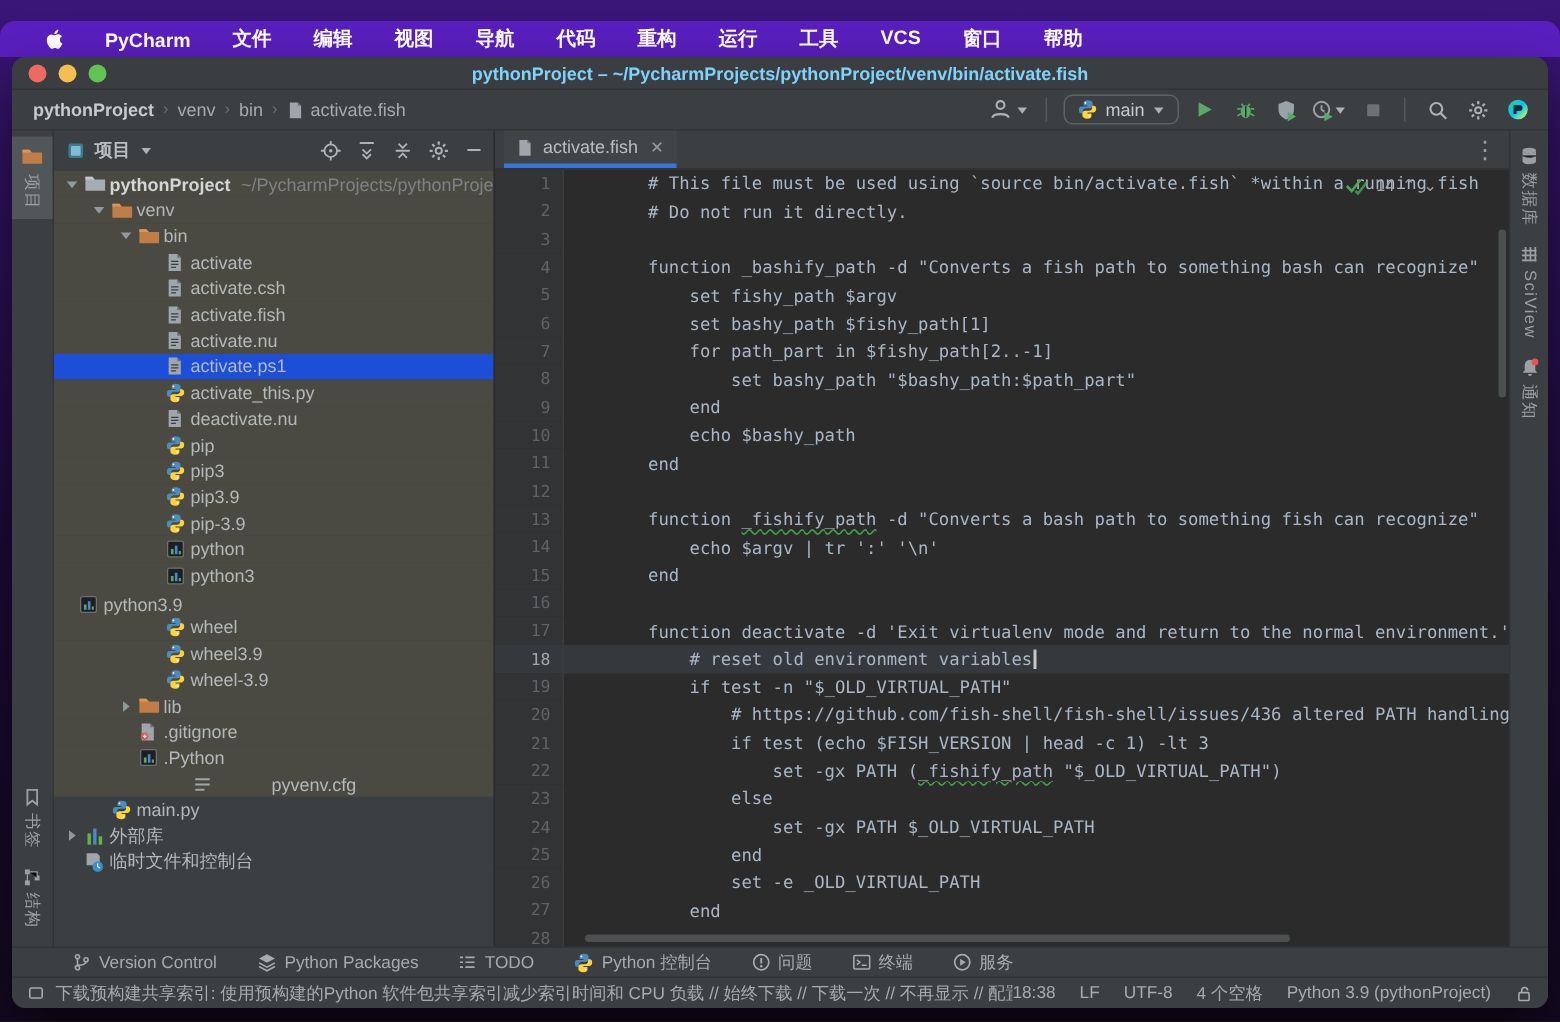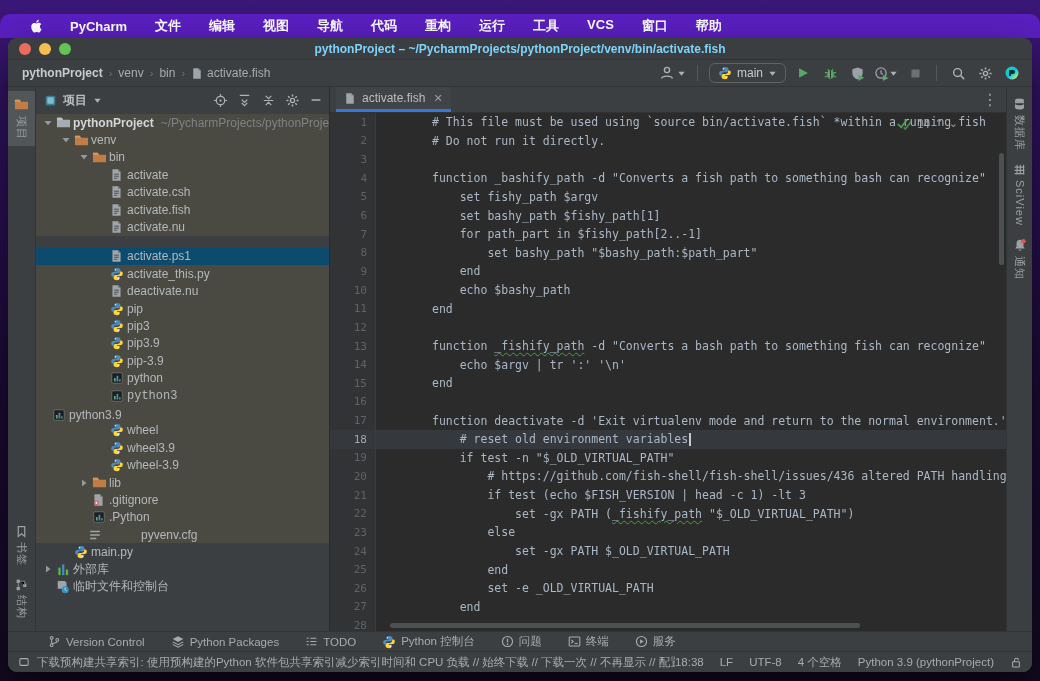--- a/index.html
+++ b/index.html
@@ -56,21 +56,21 @@
 
   
   .project { width:294px; flex:none; background:#3c3f41; border-right:1px solid #2b2b2b;
              display:flex; flex-direction:column; }
   .proj-header { height:26px; flex:none; display:flex; align-items:center; gap:6px;
                  padding:0 6px 0 8px; color:#bbbdbf; font-size:12px; font-weight:600; }
   .proj-header .spacer { flex:1; }
   .proj-tree { flex:1; overflow:hidden; padding-top:1px; font-size:12px; }
   .tree-row { height:17.4px; display:flex; align-items:center; color:#b4b8bb; white-space:nowrap; }
   .tree-row.olive { background:#4a4a42; }
-  .tree-row.selected { background:#0c4a6e;margin-top:12px; }
+  .tree-row.selected { background:#1d4ed8; }
   .tree-row .chev { width:16px; flex:none; display:flex; justify-content:center; }
   .tree-row .t-icon { width:17px; flex:none; display:flex; align-items:center; }
   .tree-row .t-label.bold { font-weight:700; color:#d3d5d6; }
   .tree-row .t-hint { color:#7f8285; margin-left:7px; }
 
   
   .editor { flex:1; min-width:0; background:#2b2b2b; display:flex; flex-direction:column; position:relative; }
   .tabbar { height:26px; flex:none; background:#3c3f41; display:flex; align-items:flex-end;
             border-bottom:1px solid #323232; padding-left:6px; }
   .tab { display:flex; align-items:center; gap:6px; height:25px; padding:0 8px 0 8px;
@@ -514,21 +514,21 @@
               <span class="t-icon">
                 <svg width="14" height="14" viewBox="0 0 16 16">
                   <rect x="2" y="2" width="12" height="12" rx="1.5" fill="#1e1f22" stroke="#6e7173"></rect>
                   <rect x="4.5" y="8" width="2" height="4" fill="#59a869"></rect>
                   <rect x="7.5" y="5.5" width="2" height="6.5" fill="#4a88c7"></rect>
                   <rect x="10.5" y="9.5" width="1.6" height="2.5" fill="#59a869"></rect>
                 </svg>
               </span>
               <span class="t-label">python</span>
             </div>
-            <div class="tree-row olive" style="padding-left: 58px; font-family: Liberation Mono, monospace;">
+            <div class="tree-row olive" style="padding-left: 58px;">
               <span class="chev"></span>
               <span class="t-icon">
                 <svg width="14" height="14" viewBox="0 0 16 16">
                   <rect x="2" y="2" width="12" height="12" rx="1.5" fill="#1e1f22" stroke="#6e7173"></rect>
                   <rect x="4.5" y="8" width="2" height="4" fill="#59a869"></rect>
                   <rect x="7.5" y="5.5" width="2" height="6.5" fill="#4a88c7"></rect>
                   <rect x="10.5" y="9.5" width="1.6" height="2.5" fill="#59a869"></rect>
                 </svg>
               </span>
               <span class="t-label">python3</span>
@@ -612,21 +612,21 @@
               <span class="t-icon">
                 <svg width="14" height="14" viewBox="0 0 16 16">
                   <rect x="2" y="2" width="12" height="12" rx="1.5" fill="#1e1f22" stroke="#6e7173"></rect>
                   <rect x="4.5" y="8" width="2" height="4" fill="#59a869"></rect>
                   <rect x="7.5" y="5.5" width="2" height="6.5" fill="#4a88c7"></rect>
                   <rect x="10.5" y="9.5" width="1.6" height="2.5" fill="#59a869"></rect>
                 </svg>
               </span>
               <span class="t-label">.Python</span>
             </div>
-            <div class="tree-row olive" style=" gap: 36px;">
+            <div class="tree-row olive" style="padding-left: 40px; gap: 36px;">
               <span class="chev"></span>
               <span class="t-icon">
                 <svg width="14" height="14" viewBox="0 0 16 16">
                   <path stroke="#9fa5aa" stroke-width="1.6" d="M2.5 4h11M2.5 8h11M2.5 12h7"></path>
                 </svg>
               </span>
               <span class="t-label">pyvenv.cfg</span>
             </div>
             <div class="tree-row" style="padding-left: 22px;">
               <span class="chev"></span>

